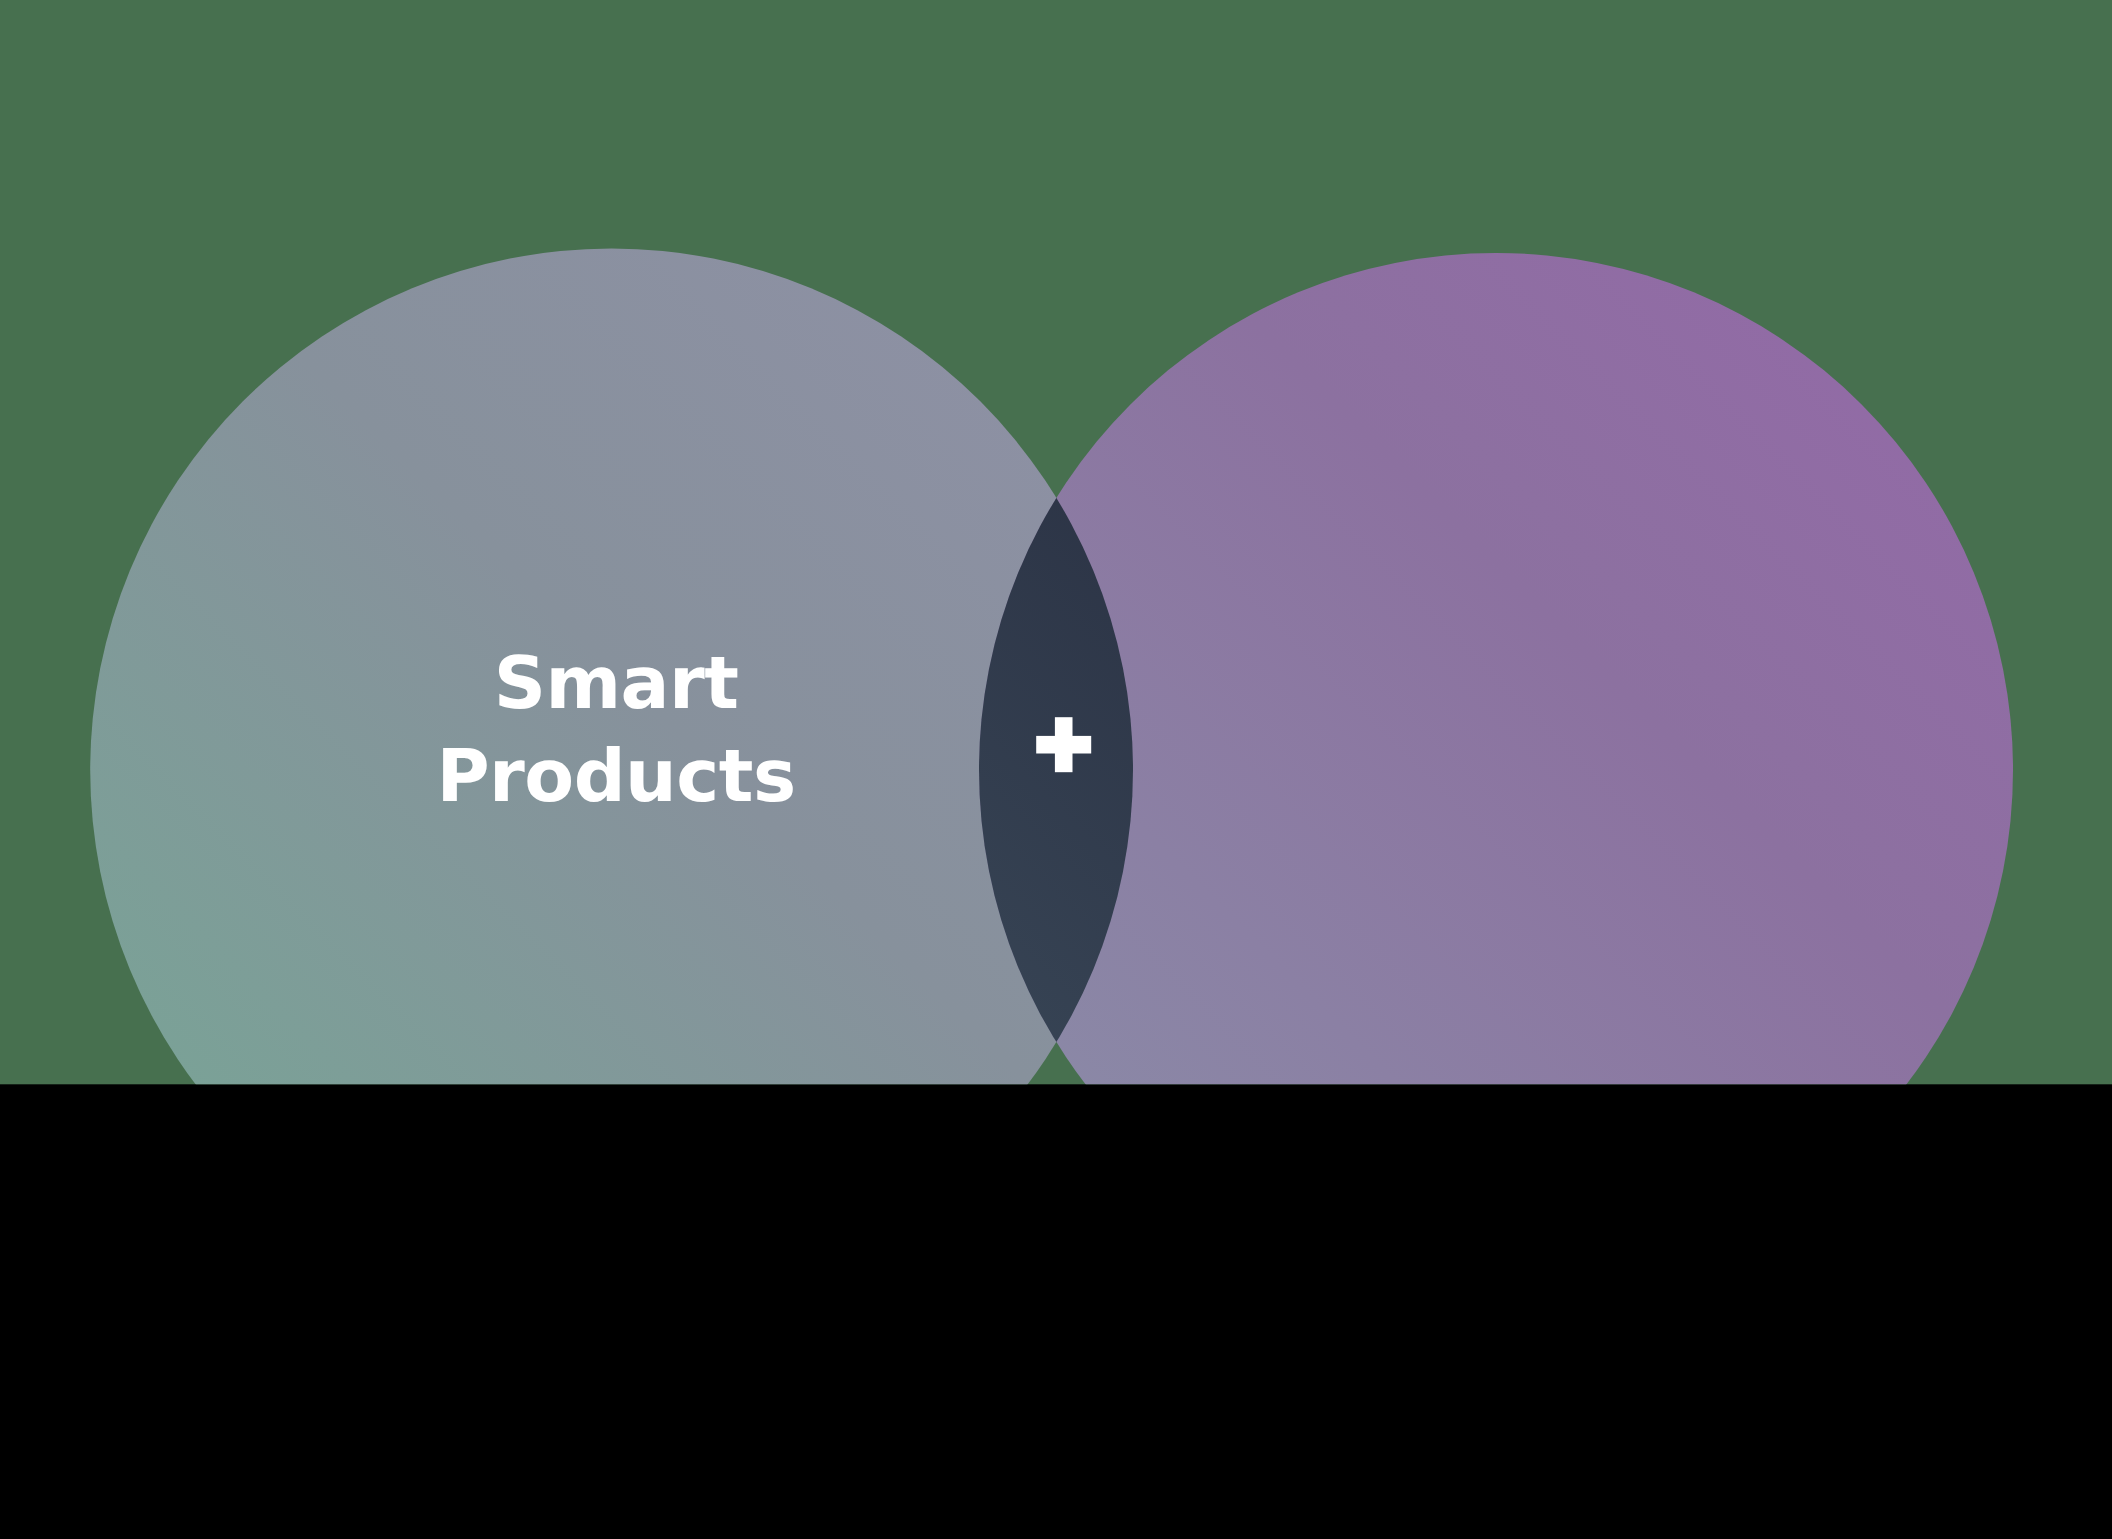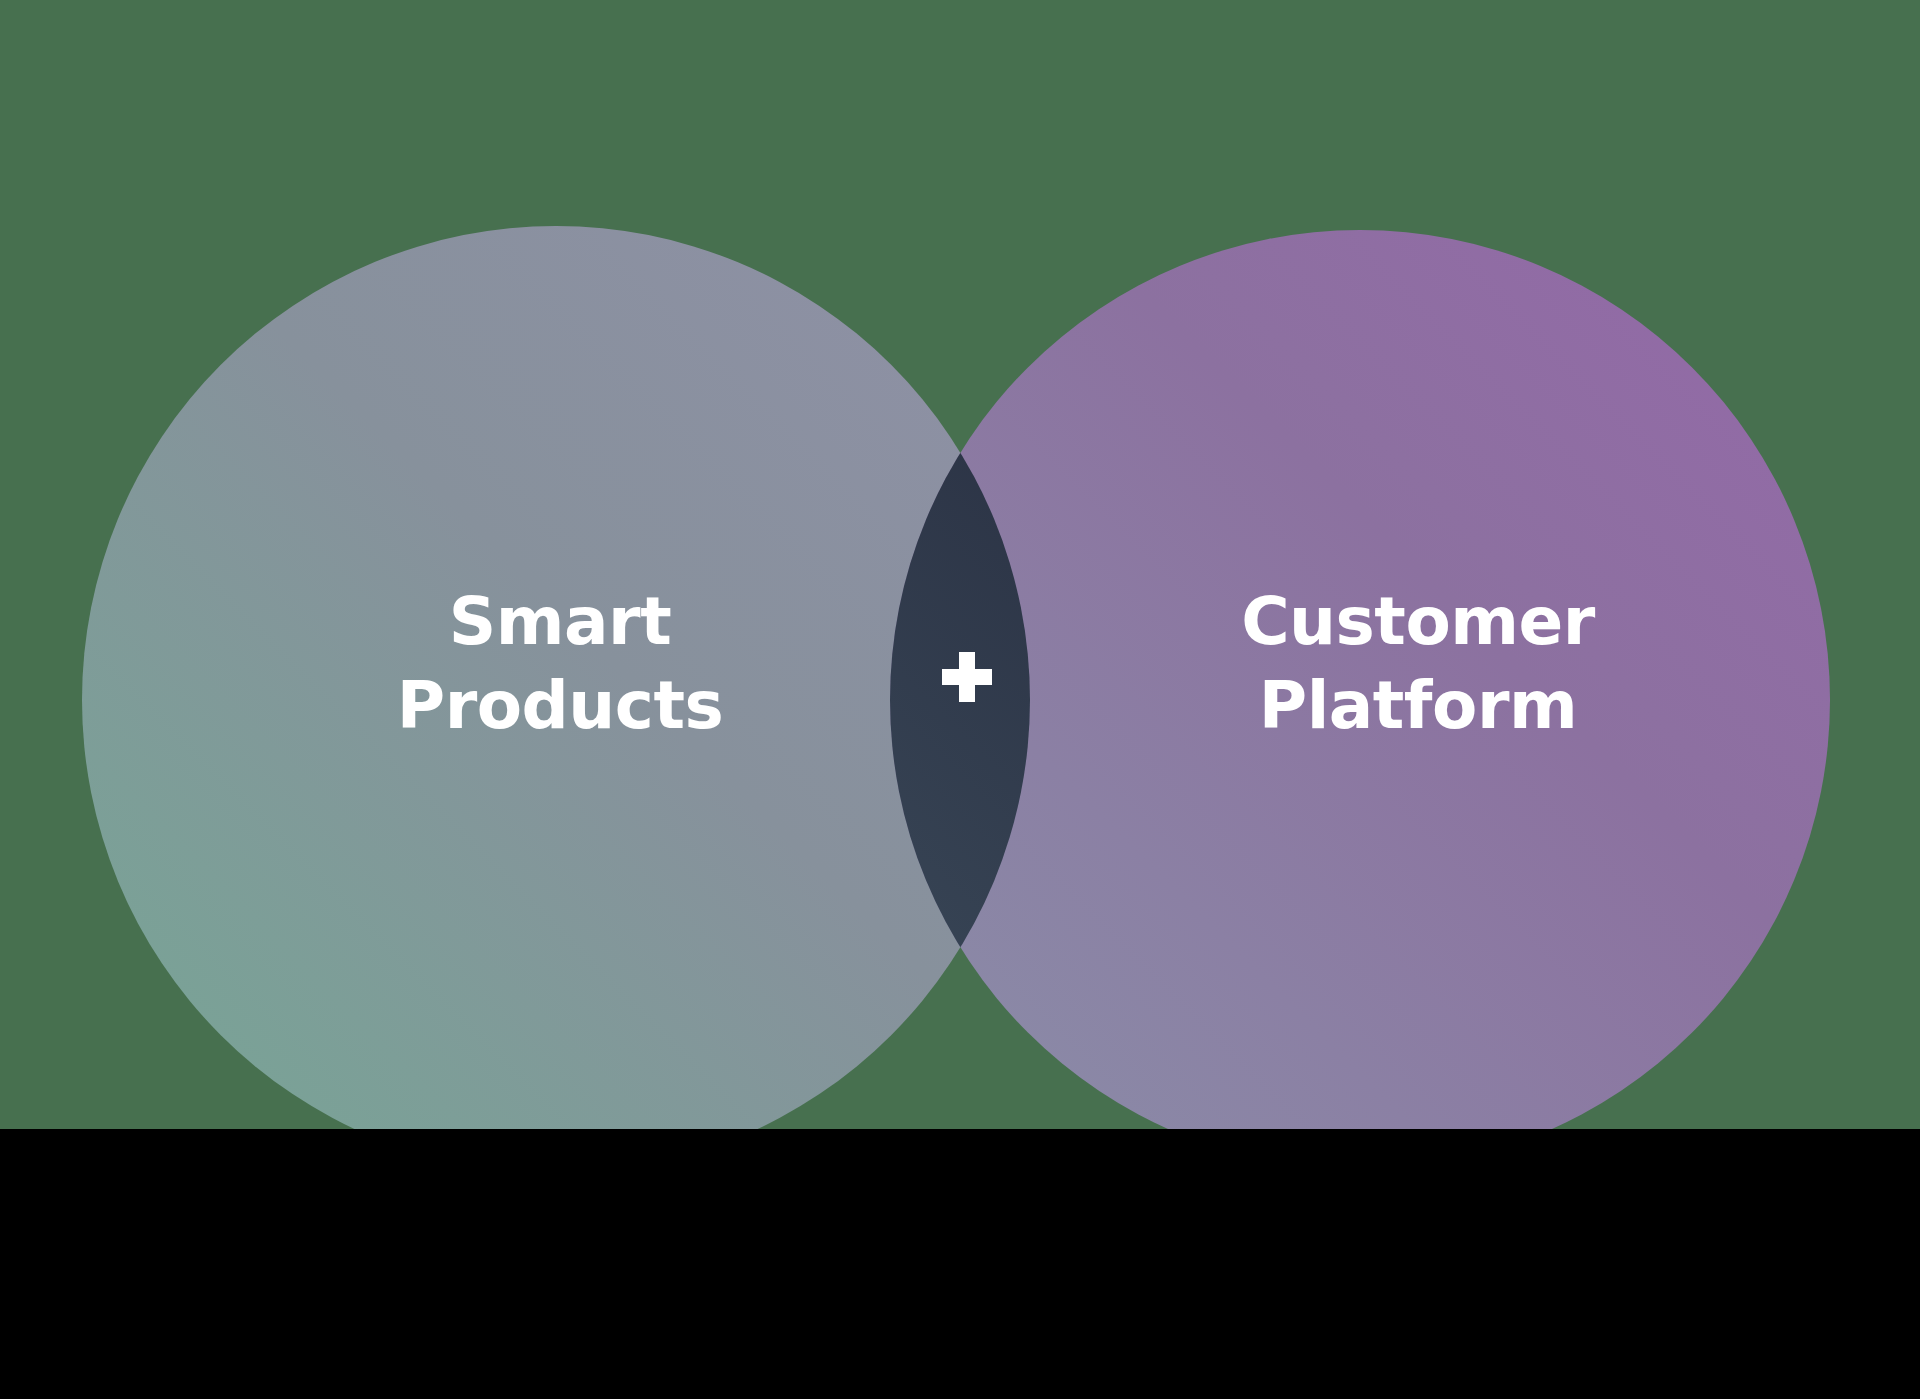--- a/index.html
+++ b/index.html
@@ -3,21 +3,21 @@
 <meta charset="utf-8">
 <style>
   html, body {
     margin: 0;
     padding: 0;
     background: #000;
   }
   #stage {
     position: relative;
     width: 1920px;
-    height: 1129px;
+    height: 986px;
     overflow: hidden;
     background: #47704f;
     font-family: "DejaVu Sans", sans-serif;
   }
 
   
   .venn {
     position: absolute;
     left: 0;
     top: 0;
@@ -119,21 +119,19 @@
 
       <g clip-path="url(#clipLeft)">
         <circle cx="1360" cy="700" r="470" fill="url(#gradOverlap)"></circle>
       </g>
     </svg>
   </div>
 
   <div class="lobe-label" id="label-left">Smart
 Products</div>
 
-  <div class="lobe-label" id="label-right">Customer
-Platform</div>
 
   <div class="plus-mark">
     <span class="bar h"></span>
     <span class="bar v"></span>
   </div>
 
 </div>
 
 </body></html>

